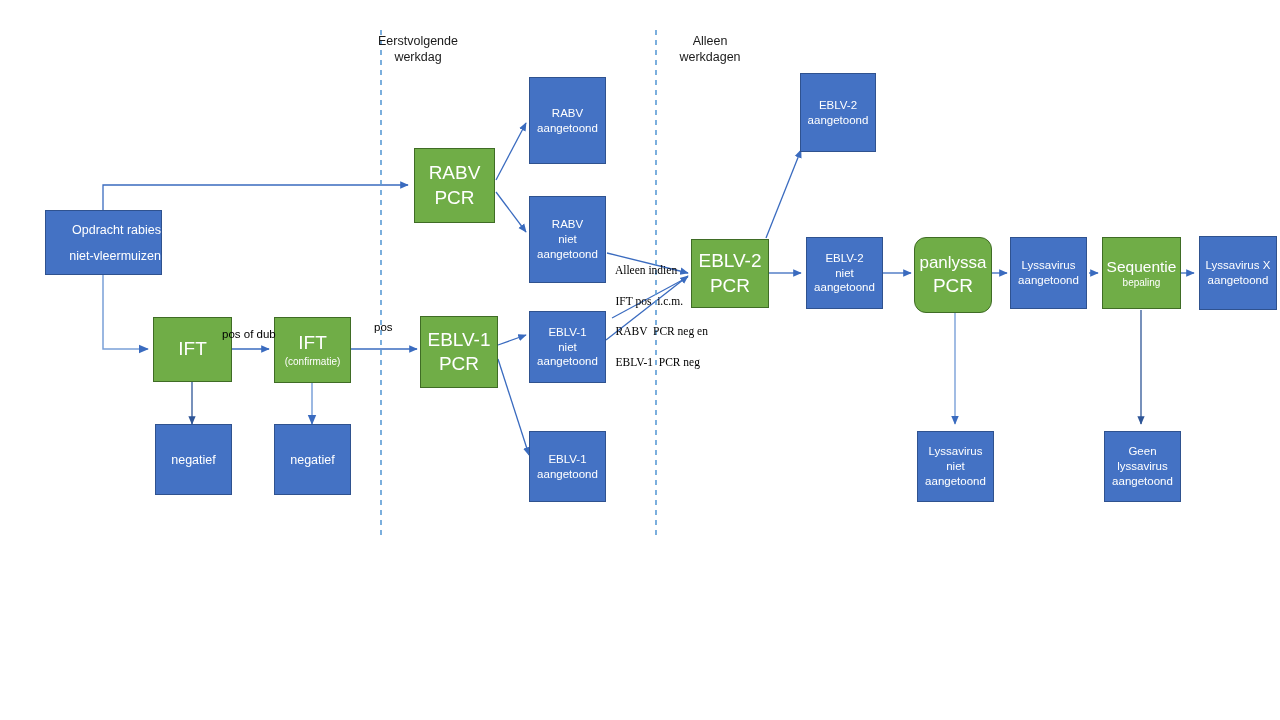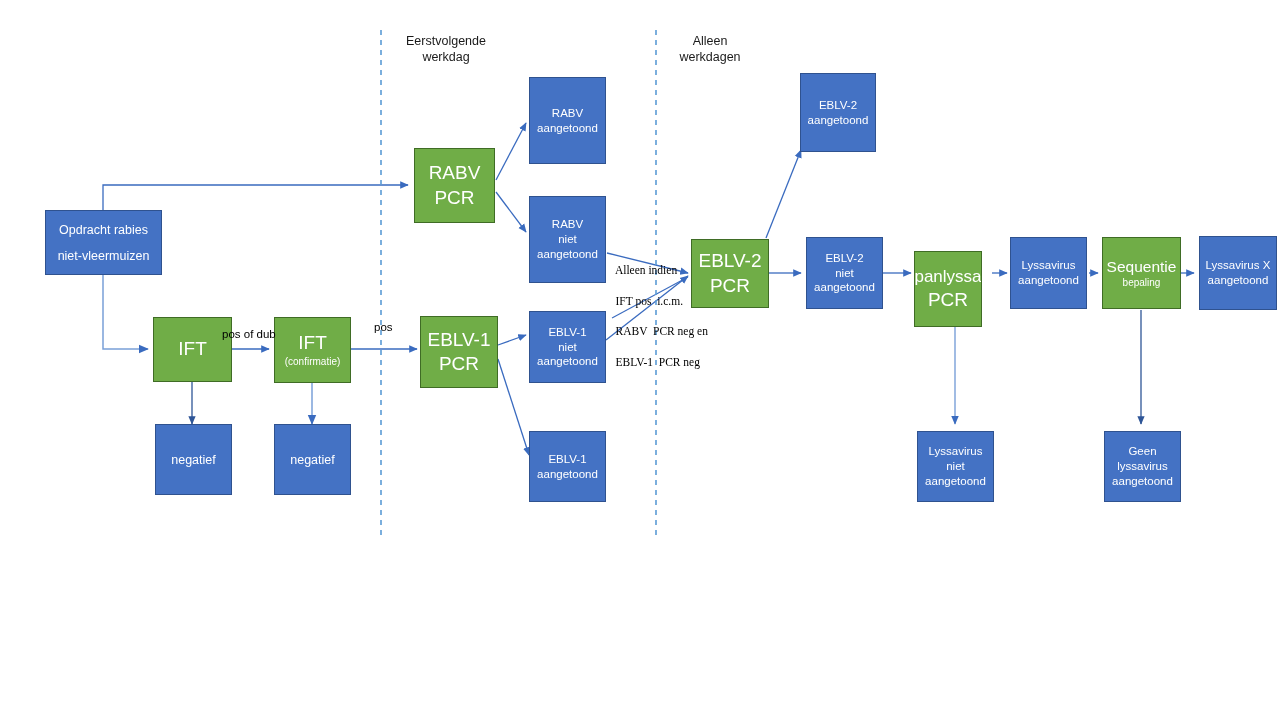--- a/index.html
+++ b/index.html
@@ -111,30 +111,30 @@
     <path d="M1089,273 L1098,273" fill="none" stroke="#3A6BBF" stroke-width="1.3" marker-end="url(#ah)"></path>
 
     <path d="M1181,273 L1194,273" fill="none" stroke="#3A6BBF" stroke-width="1.3" marker-end="url(#ah)"></path>
 
     <path d="M1141,310 L1141,424" fill="none" stroke="#2E5597" stroke-width="1.3" marker-end="url(#ahd)"></path>
 
     <line x1="381" y1="30" x2="381" y2="535" stroke="#5B9BD5" stroke-width="1.6" stroke-dasharray="5,5"></line>
     <line x1="656" y1="30" x2="656" y2="535" stroke="#5B9BD5" stroke-width="1.6" stroke-dasharray="5,5"></line>
   </svg>
 
-  <div class="phase-label" style="left:400px;top:33px;width:92px;">
+  <div class="phase-label" style="left:372px;top:33px;width:92px;">
     <span class="ln">Eerstvolgende</span><br>
     <span class="ln">werkdag</span>
   </div>
   <div class="phase-label" style="left:663px;top:33px;width:94px;">
     <span class="ln">Alleen</span><br>
     <span class="ln">werkdagen</span>
   </div>
 
-  <div class="node blue fs-md" style="left:45px;top:210px;width:117px;height:65px;">
+  <div class="node blue fs-md" style="left:45px;top:210px;width:117px;height:65px;align-items:flex-end;">
     <span class="ln" style="margin-bottom:10px;">Opdracht rabies</span>
     <span class="ln">niet-vleermuizen</span>
   </div>
 
   <div class="node green fs-lg" style="left:153px;top:317px;width:79px;height:65px;">
     <span class="ln">IFT</span>
   </div>
 
   <div class="node blue fs-md" style="left:155px;top:424px;width:77px;height:71px;">
     <span class="ln">negatief</span>
@@ -190,21 +190,21 @@
     <span class="ln">EBLV-2</span>
     <span class="ln">aangetoond</span>
   </div>
 
   <div class="node blue fs-sm" style="left:806px;top:237px;width:77px;height:72px;">
     <span class="ln">EBLV-2</span>
     <span class="ln">niet</span>
     <span class="ln">aangetoond</span>
   </div>
 
-  <div class="node green fs-md" style="left:914px;top:251px;width:68px;height:76px;">
+  <div class="node green fs-md" style="left:914px;top:237px;width:78px;height:76px;border-radius:12px;">
     <span class="ln" style="font-size:17px;">panlyssa</span>
     <span class="ln" style="font-size:19px;">PCR</span>
   </div>
 
   <div class="node blue fs-sm" style="left:1010px;top:237px;width:77px;height:72px;">
     <span class="ln">Lyssavirus</span>
     <span class="ln">aangetoond</span>
   </div>
 
   <div class="node blue fs-sm" style="left:917px;top:431px;width:77px;height:71px;">

